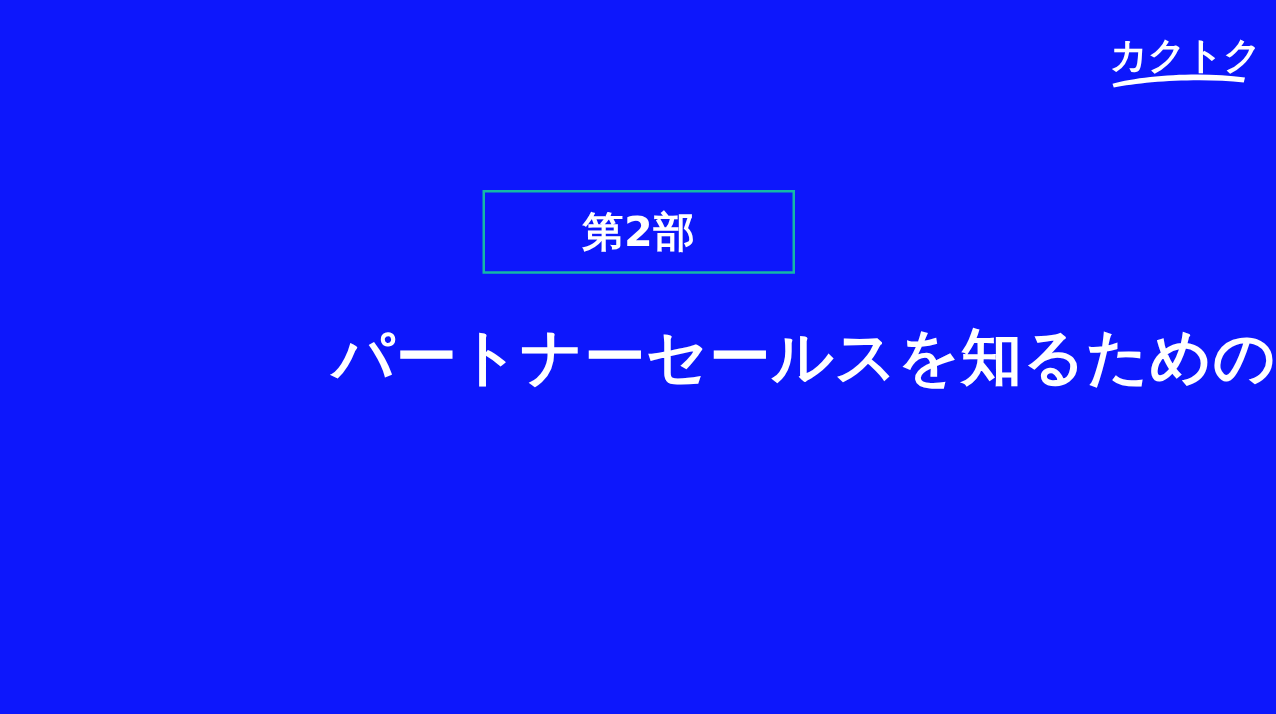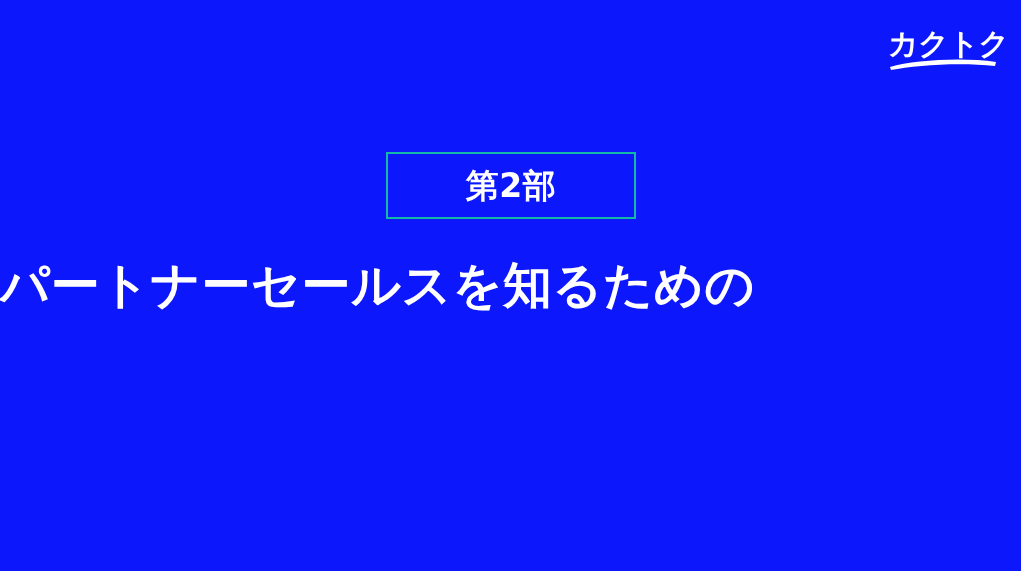--- a/index.html
+++ b/index.html
@@ -67,21 +67,21 @@
     letter-spacing: 0.5px;
     white-space: nowrap;
   }
 
   
   #headline {
     position: absolute;
     left: 0;
     top: 252px;
     width: 1021px;
-    text-align: left;
+    text-align: right;
     color: #ffffff;
     font-family: "DejaVu Sans", "Liberation Sans", sans-serif;
     font-weight: 700;
     font-size: 49px;
     line-height: 68px;
     letter-spacing: 0.5px;
   }
   .headline-line {
     display: block;
     white-space: nowrap;

